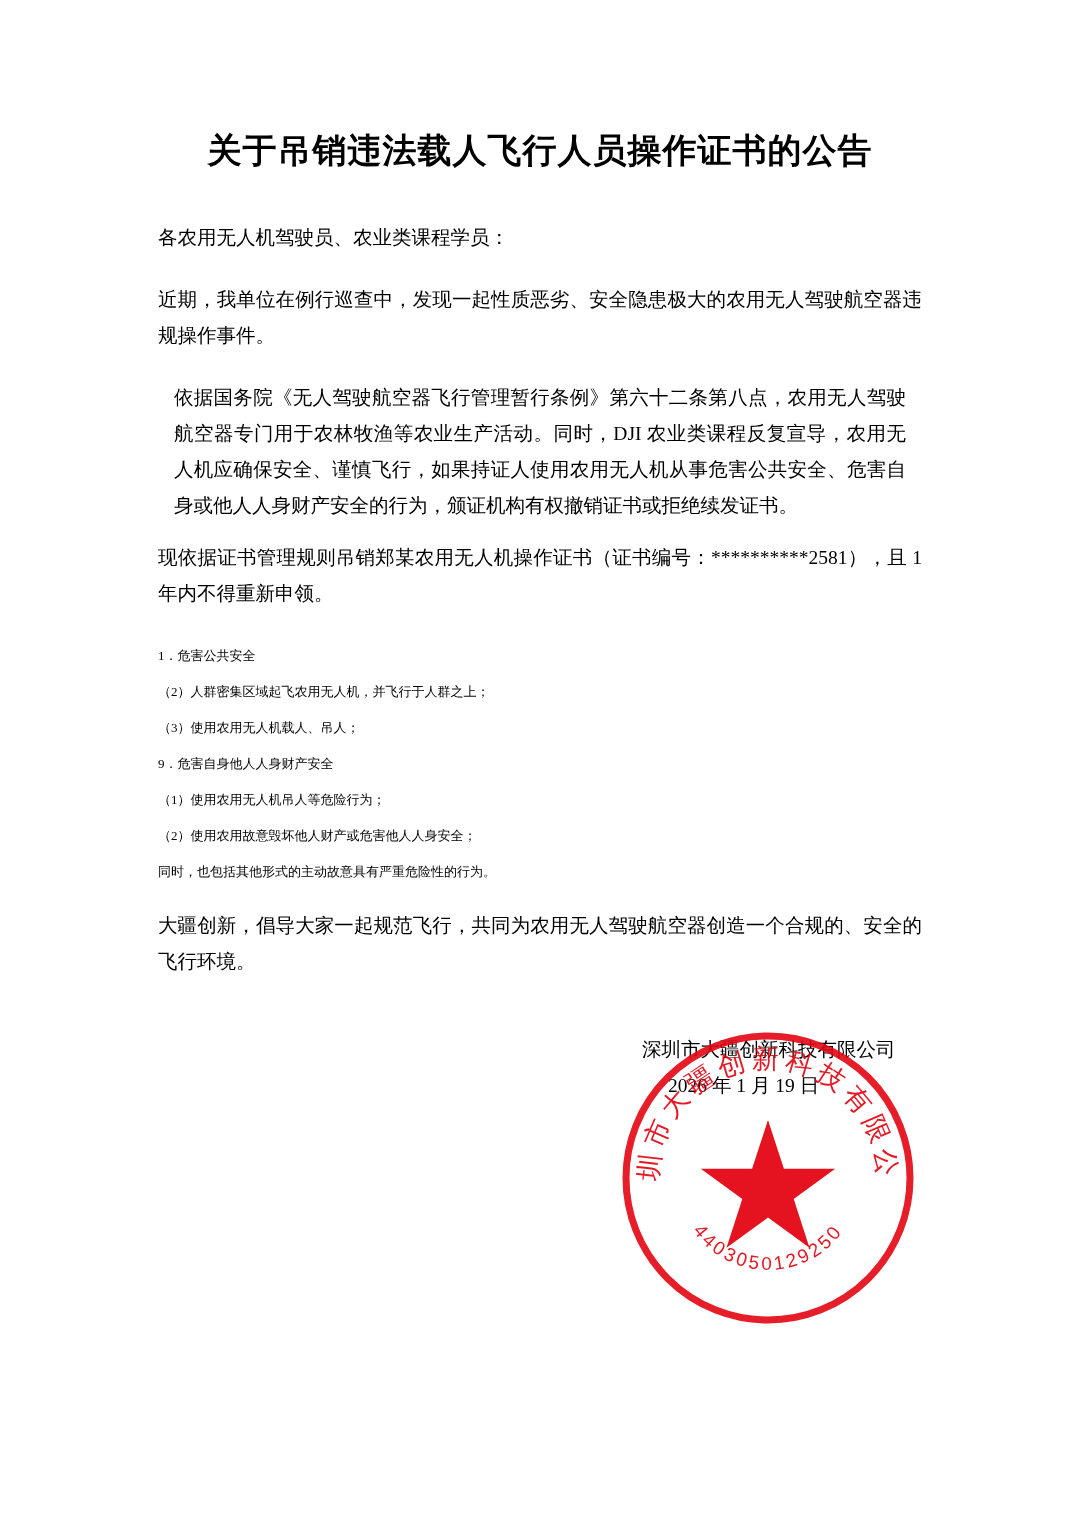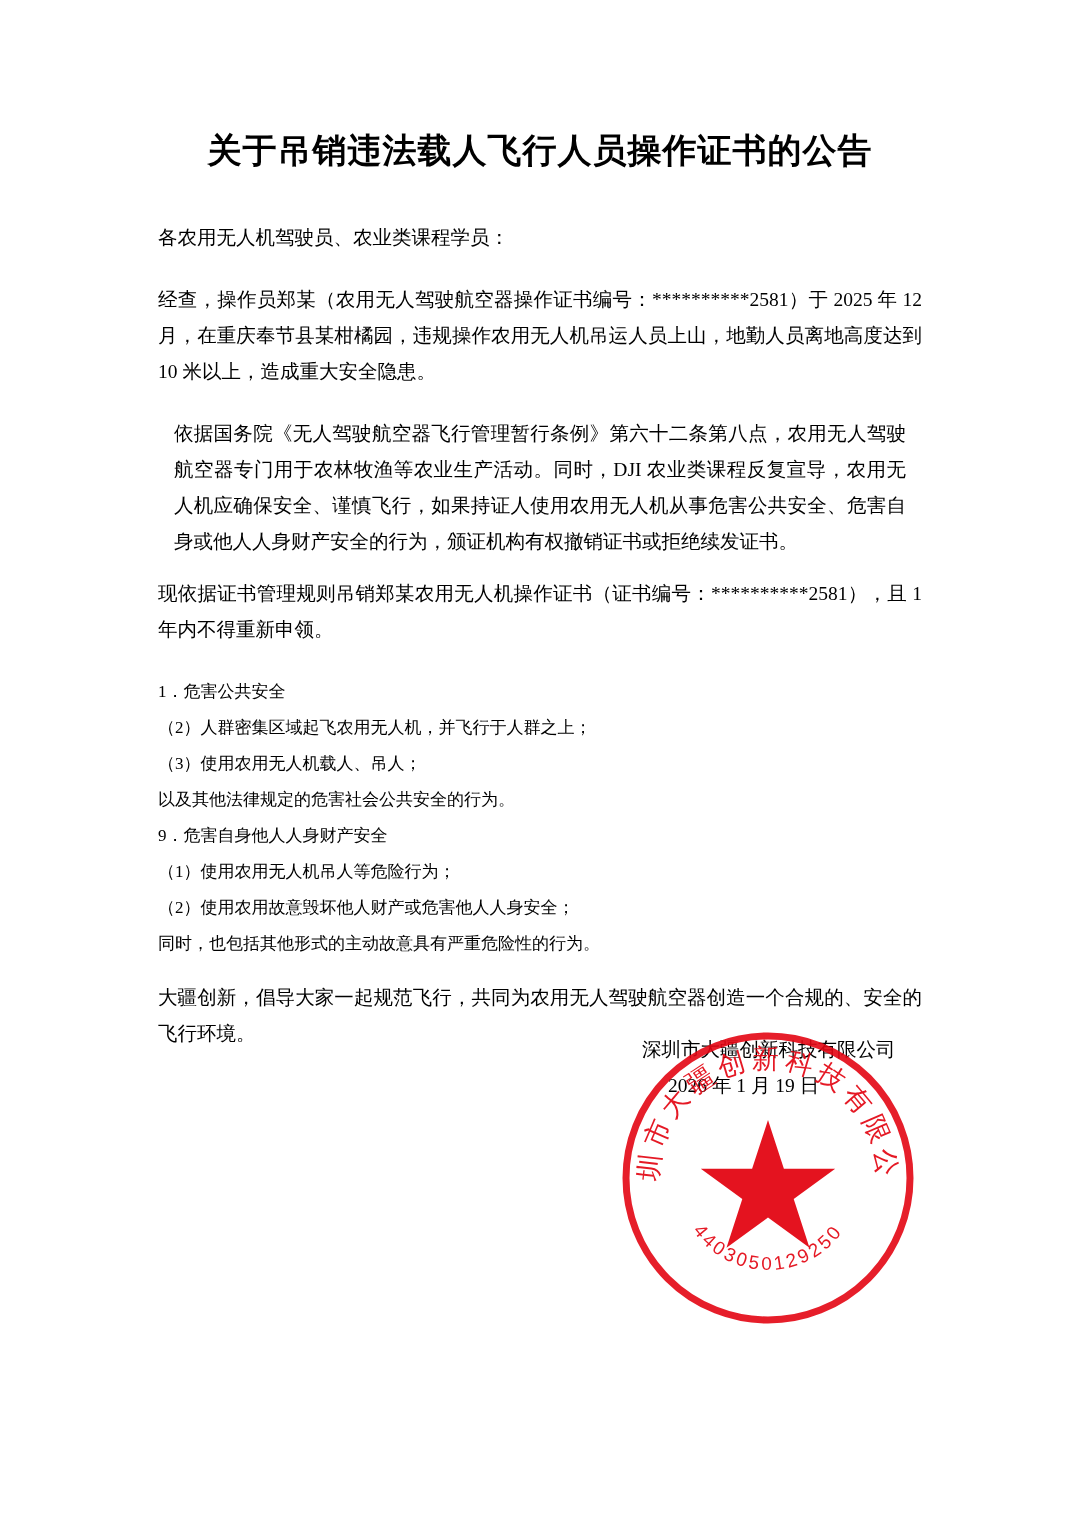--- a/index.html
+++ b/index.html
@@ -39,21 +39,21 @@
     font-size: 19.5px;
     line-height: 36px;
     margin: 0 0 26px 0;
     text-align: justify;
     text-justify: inter-ideograph;
   }
   p.tight {
     margin: 16px;
   }
   .list-line {
-    font-size: 17px;
+    font-size: 13px;
     line-height: 36px;
     margin: 0;
   }
   .sig-block {
     position: absolute;
     right: 158px;
     top: 1032px;
     text-align: left;
     font-size: 19.5px;
     line-height: 36px;
@@ -85,31 +85,30 @@
 <body>
 
 <div class="page">
 
   <h1 class="doc-title">关于吊销违法载人飞行人员操作证书的公告</h1>
 
   <div class="body-block">
 
     <p class="para">各农用无人机驾驶员、农业类课程学员：</p>
 
+    <p class="para">近期，我单位在例行巡查中，发现一起性质恶劣、安全隐患极大的农用无人驾驶航空器违规操作事件。</p>
 
-    <p class="para">经查，操作员郑某（农用无人驾驶航空器操作证书编号：**********2581）于 2025 年 12 月，在重庆奉节县某柑橘园，违规操作农用无人机吊运人员上山，地勤人员离地高度达到 10 米以上，造成重大安全隐患。</p>
 
     <p class="para tight">依据国务院《无人驾驶航空器飞行管理暂行条例》第六十二条第八点，农用无人驾驶航空器专门用于农林牧渔等农业生产活动。同时，DJI 农业类课程反复宣导，农用无人机应确保安全、谨慎飞行，如果持证人使用农用无人机从事危害公共安全、危害自身或他人人身财产安全的行为，颁证机构有权撤销证书或拒绝续发证书。</p>
     <p class="para">现依据证书管理规则吊销郑某农用无人机操作证书（证书编号：**********2581），且 1 年内不得重新申领。</p>
 
 
     <div class="list-line">1．危害公共安全</div>
     <div class="list-line">（2）人群密集区域起飞农用无人机，并飞行于人群之上；</div>
     <div class="list-line">（3）使用农用无人机载人、吊人；</div>
-    <div class="list-line">以及其他法律规定的危害社会公共安全的行为。</div>
     <div class="list-line">9．危害自身他人人身财产安全</div>
     <div class="list-line">（1）使用农用无人机吊人等危险行为；</div>
     <div class="list-line">（2）使用农用故意毁坏他人财产或危害他人人身安全；</div>
     <div class="list-line">同时，也包括其他形式的主动故意具有严重危险性的行为。</div>
 
     <div class="spacer-gap"></div>
 
     <p class="para">大疆创新，倡导大家一起规范飞行，共同为农用无人驾驶航空器创造一个合规的、安全的飞行环境。</p>
 
   </div>

